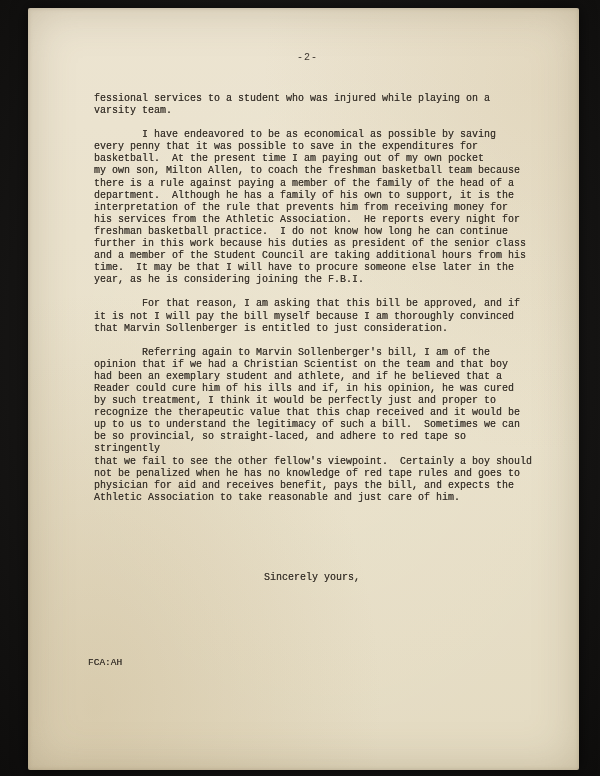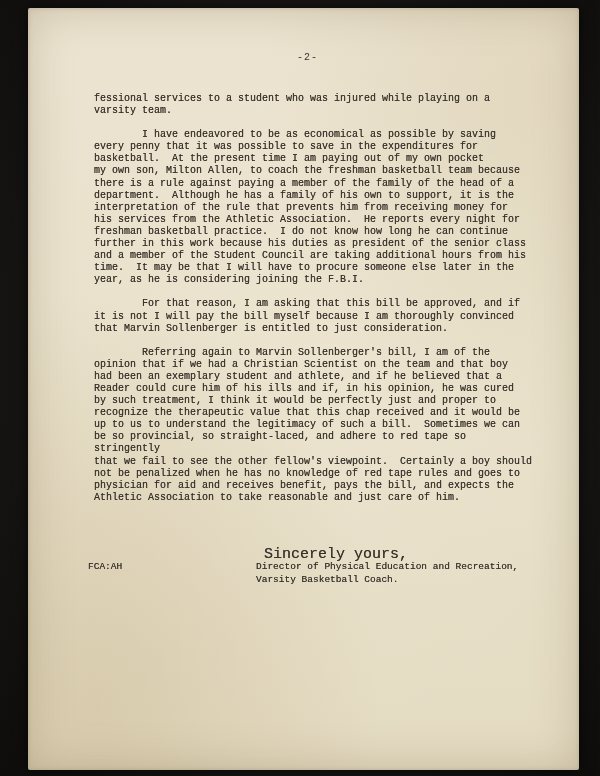--- a/index.html
+++ b/index.html
@@ -48,28 +48,29 @@
     width: 440px;
     font-size: 10px;
     line-height: 12.1px;
     text-shadow: 0 0 0.6px rgba(52,46,38,0.75);
   }
   .para {
     white-space: pre-wrap;
     margin: 0 0 12px 0;
   }
   .closing {
-    margin-top: 45px;
+    margin-top: 68px;
     margin-left: 170px;
-    font-size: 15px;
+    font-size: 10px;
     line-height: 12.1px;
     text-shadow: 0 0 0.6px rgba(52,46,38,0.75);
   }
   .sig-row {
     display: flex;
+    margin-top: 73px;
     font-size: 9.5px;
     line-height: 12.5px;
     text-shadow: 0 0 0.6px rgba(52,46,38,0.75);
   }
   .initials-block {
     width: 168px;
     margin-left: -6px;
     flex: 0 0 auto;
   }
   .signature-block {
@@ -116,20 +117,16 @@
 physician for aid and receives benefit, pays the bill, and expects the
 Athletic Association to take reasonable and just care of him.</p>
     </div>
 
     <div class="closing">Sincerely yours,</div>
 
     <div class="sig-row">
       <div class="initials-block">
         <div>FCA:AH</div>
       </div>
-      <div class="signature-block">
-        <div>Director of Physical Education and Recreation,</div>
-        <div>Varsity Basketball Coach.</div>
-      </div>
     </div>
 
   </div>
 </div>
 
 </body></html>

